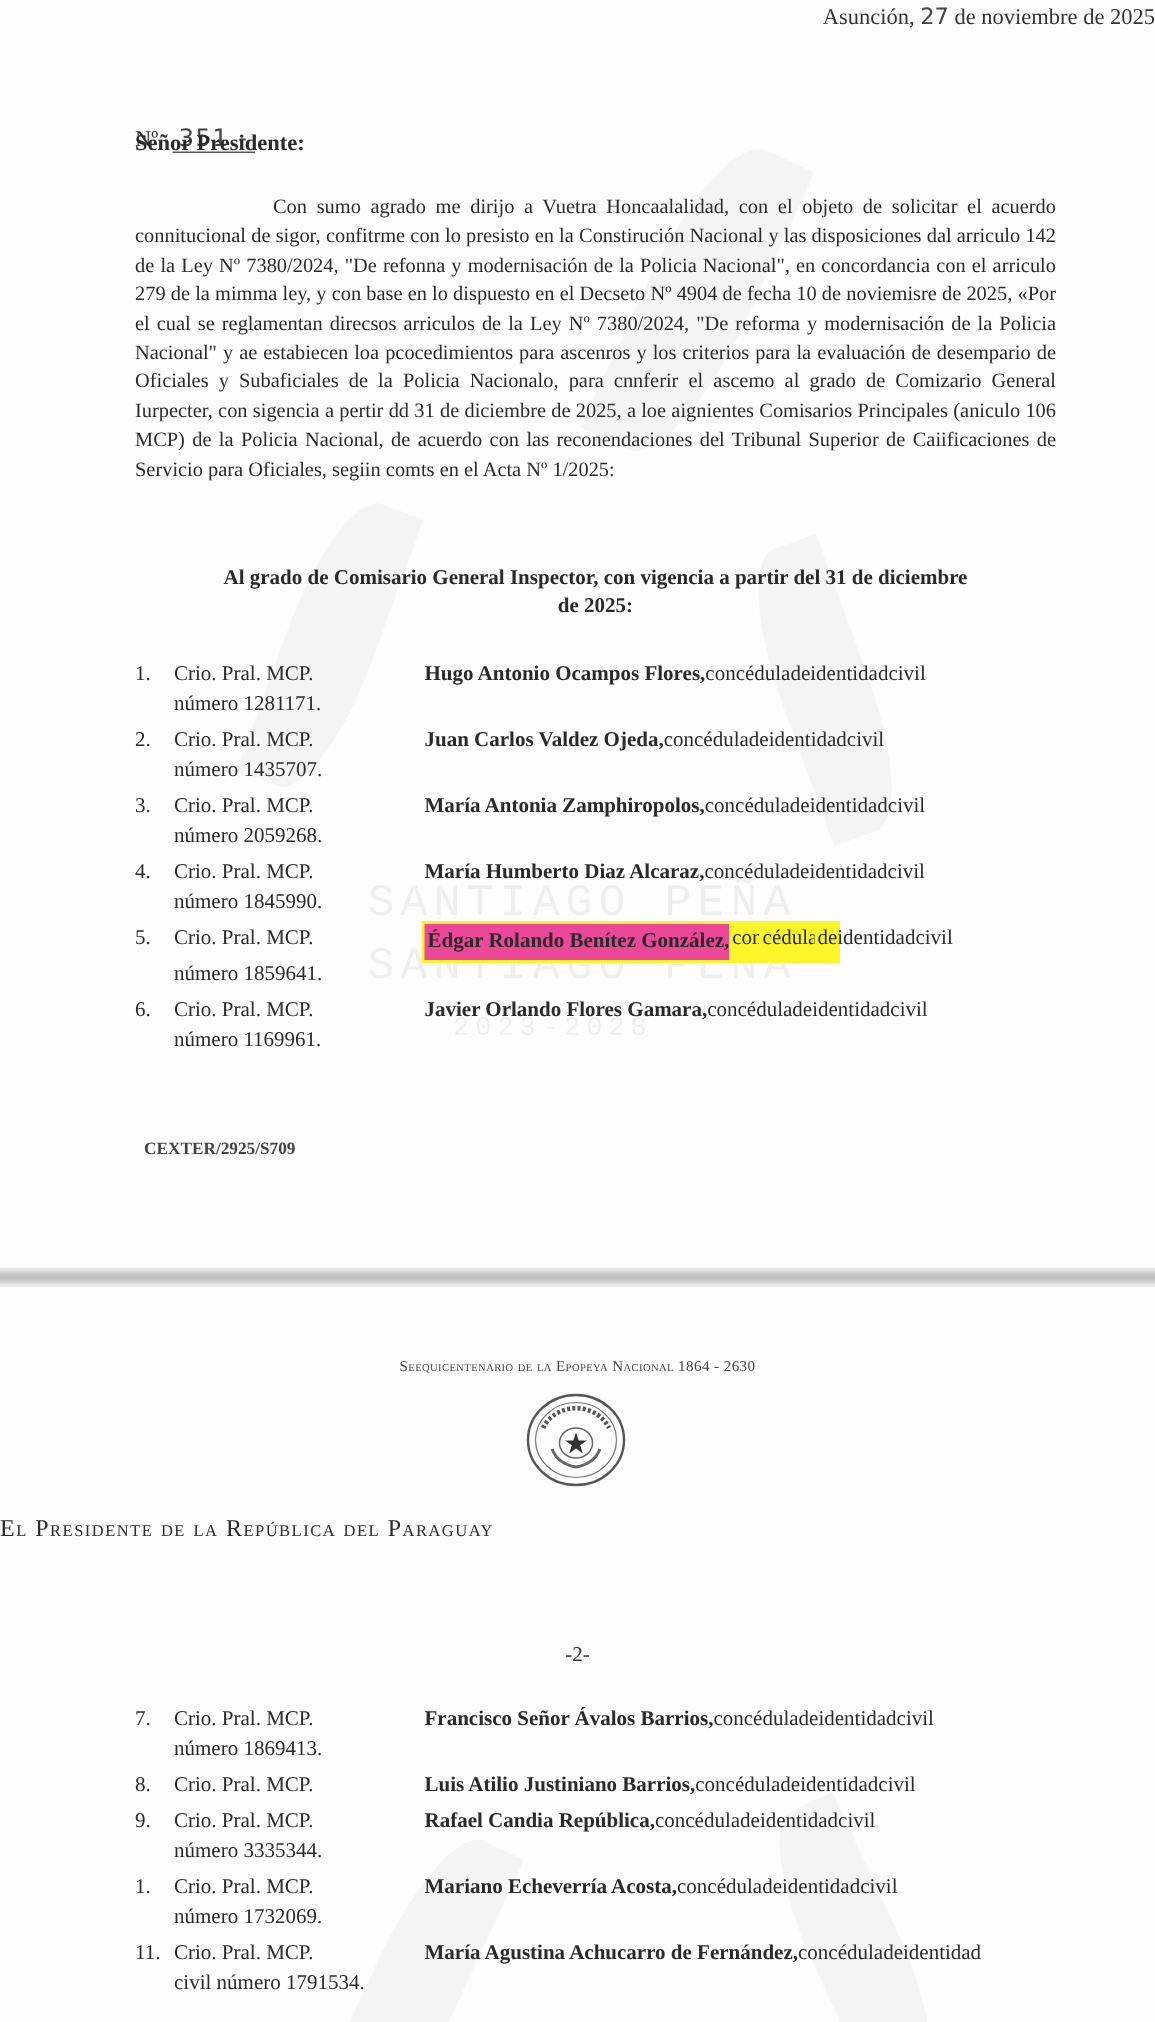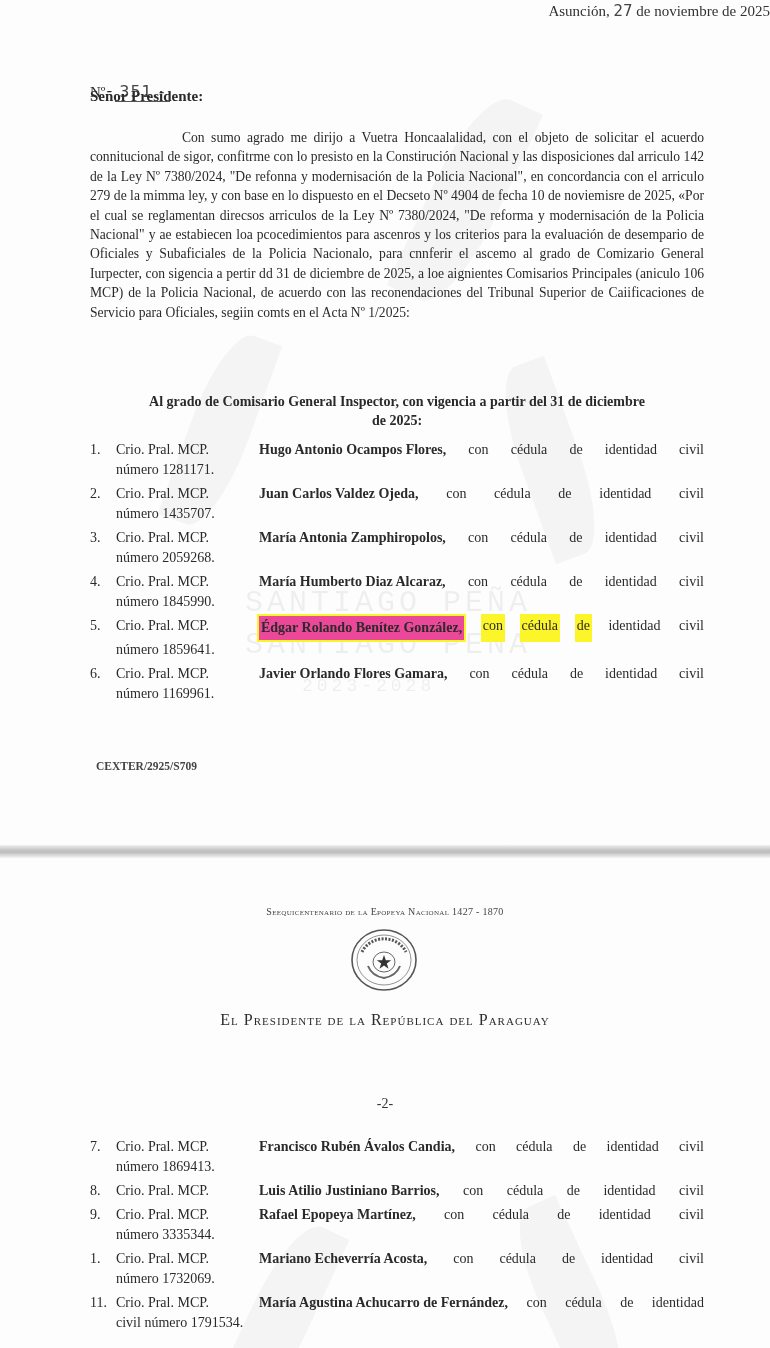--- a/index.html
+++ b/index.html
@@ -35,48 +35,48 @@
     display: inline-block; margin-left: 6px; padding: 0 4px;
     border-bottom: 1.5px solid #555; font-family: "DejaVu Sans", sans-serif;
     font-size: 16px; color: #444; letter-spacing: 1px; margin-top: 32px;
   }
   .salutation { position: absolute; top: 88px; left: 90px; font-size: 15px; font-weight: bold; }
   .body-par {
     position: absolute; top: 128px; left: 90px; width: 614px;
     font-size: 13.6px; line-height: 19.4px; text-align: justify; text-indent: 92px;
   }
   .grade-heading {
-    position: absolute; top: 392px; left: 90px; width: 614px; text-align: center;
+    position: absolute; top: 376px; left: 90px; width: 614px; text-align: center;
     font-size: 14px; font-weight: bold; line-height: 19px;
   }
   .list { position: absolute; left: 90px; width: 614px; }
   .list1 { top: 440px; }
   .list2 { top: 1137px; }
   .item { position: relative; font-size: 14px; line-height: 20px; margin-bottom: 4px; }
   .item .line1 { display: flex; justify-content: space-between; white-space: nowrap; }
   .item .num { display: inline-block; width: 26px; }
   .item .rank { display: inline-block; width: 135px; }
   .item .name { font-weight: bold; }
-  .item .rest { flex: 1; display: flex; justify-content: space-between; padding-left: 8px; }
+  .item .rest { flex: 1; display: flex; justify-content: flex-start; padding-left: 8px; margin-left: 24px; }
   .item .rest span { display: inline-block; }
   .item .line2 { padding-left: 26px; font-family: Liberation Serif, serif; }
   .highlight { background: #ec4899; padding: 2px 2px; box-shadow: 0 0 0 2px #fbf52a; }
   .highlight-cont { background: #fbf52a; box-shadow: 0 0 0 2px #fbf52a; }
   .ref-code {
     position: absolute; top: 760px; left: 96px; font-size: 11.5px; font-weight: bold; color: #444;
   }
   .motto {
     position: absolute; top: 906px; left: 0; width: 770px; text-align: center;
     font-size: 10px; color: #444; font-variant: small-caps; letter-spacing: 0.3px;
   }
   .seal {
     position: absolute; top: 928px; left: 350px; width: 68px; height: 64px;
   }
   .president-title {
-    position: absolute; top: 1011px; left: 0; width: 770px; text-align: center;
+    position: absolute; top: 1011px; left: 0; width: 770px; text-align: left;
     font-size: 16px; font-variant: small-caps; letter-spacing: 1px; color: #2c2c2c;
   }
   .page-num {
     position: absolute; top: 1096px; left: 0; width: 770px; text-align: center;
     font-size: 14px; color: #333;
   }
   .item11 .line2 { padding-left: 26px; }
 </style>
 </head>
 <body>
@@ -205,42 +205,42 @@
   <div class="ref-code">CEXTER/2925/S709</div>
 </div>
 
 <div class="separator"></div>
 
 <div class="page page2">
   <div class="wm-leaf" style="left:540px;top:340px;width:60px;height:200px;transform:rotate(-25deg);"></div>
   <div class="wm-leaf" style="left:250px;top:360px;width:60px;height:200px;transform:rotate(25deg);"></div>
 </div>
 
-<div class="motto">Seequicentenario de la Epopeya Nacional 1427 - 1870</div>
+<div class="motto">Seequicentenario de la Epopeya Nacional 1864 - 2630</div>
 
 <svg class="seal" viewBox="0 0 68 64">
   <ellipse cx="34" cy="32" rx="32" ry="30" fill="none" stroke="#555" stroke-width="1.6"></ellipse>
   <ellipse cx="34" cy="32" rx="27" ry="25" fill="none" stroke="#777" stroke-width="0.8"></ellipse>
   <path d="M12 24 A24 22 0 0 1 56 24" fill="none" stroke="#555" stroke-width="3" stroke-dasharray="2 1.5"></path>
   <path d="M18 38 Q22 48 34 50 Q46 48 50 38" fill="none" stroke="#666" stroke-width="2"></path>
   <ellipse cx="34" cy="34" rx="11" ry="10" fill="none" stroke="#666" stroke-width="1"></ellipse>
   <polygon points="34,27 35.8,32.3 41.2,32.3 36.8,35.5 38.5,40.8 34,37.6 29.5,40.8 31.2,35.5 26.8,32.3 32.2,32.3" fill="#333"></polygon>
 </svg>
 
 <div class="president-title">El Presidente de la República del Paraguay</div>
 
 <div class="page-num">-2-</div>
 
 <div class="list list2">
   <div class="item">
     <div class="line1">
       <span class="num">7.</span>
       <span class="rank">Crio. Pral. MCP.</span>
       <span class="rest">
-        <span class="name">Francisco Rubén Ávalos Candia,</span>
+        <span class="name">Francisco Señor Ávalos Barrios,</span>
         <span>con</span>
         <span>cédula</span>
         <span>de</span>
         <span>identidad</span>
         <span>civil</span>
       </span>
     </div>
     <div class="line2">número 1869413.</div>
   </div>
   <div class="item">
@@ -255,21 +255,21 @@
         <span>identidad</span>
         <span>civil</span>
       </span>
     </div>
   </div>
   <div class="item">
     <div class="line1">
       <span class="num">9.</span>
       <span class="rank">Crio. Pral. MCP.</span>
       <span class="rest">
-        <span class="name">Rafael Epopeya Martínez,</span>
+        <span class="name">Rafael Candia República,</span>
         <span>con</span>
         <span>cédula</span>
         <span>de</span>
         <span>identidad</span>
         <span>civil</span>
       </span>
     </div>
     <div class="line2">número 3335344.</div>
   </div>
   <div class="item">

